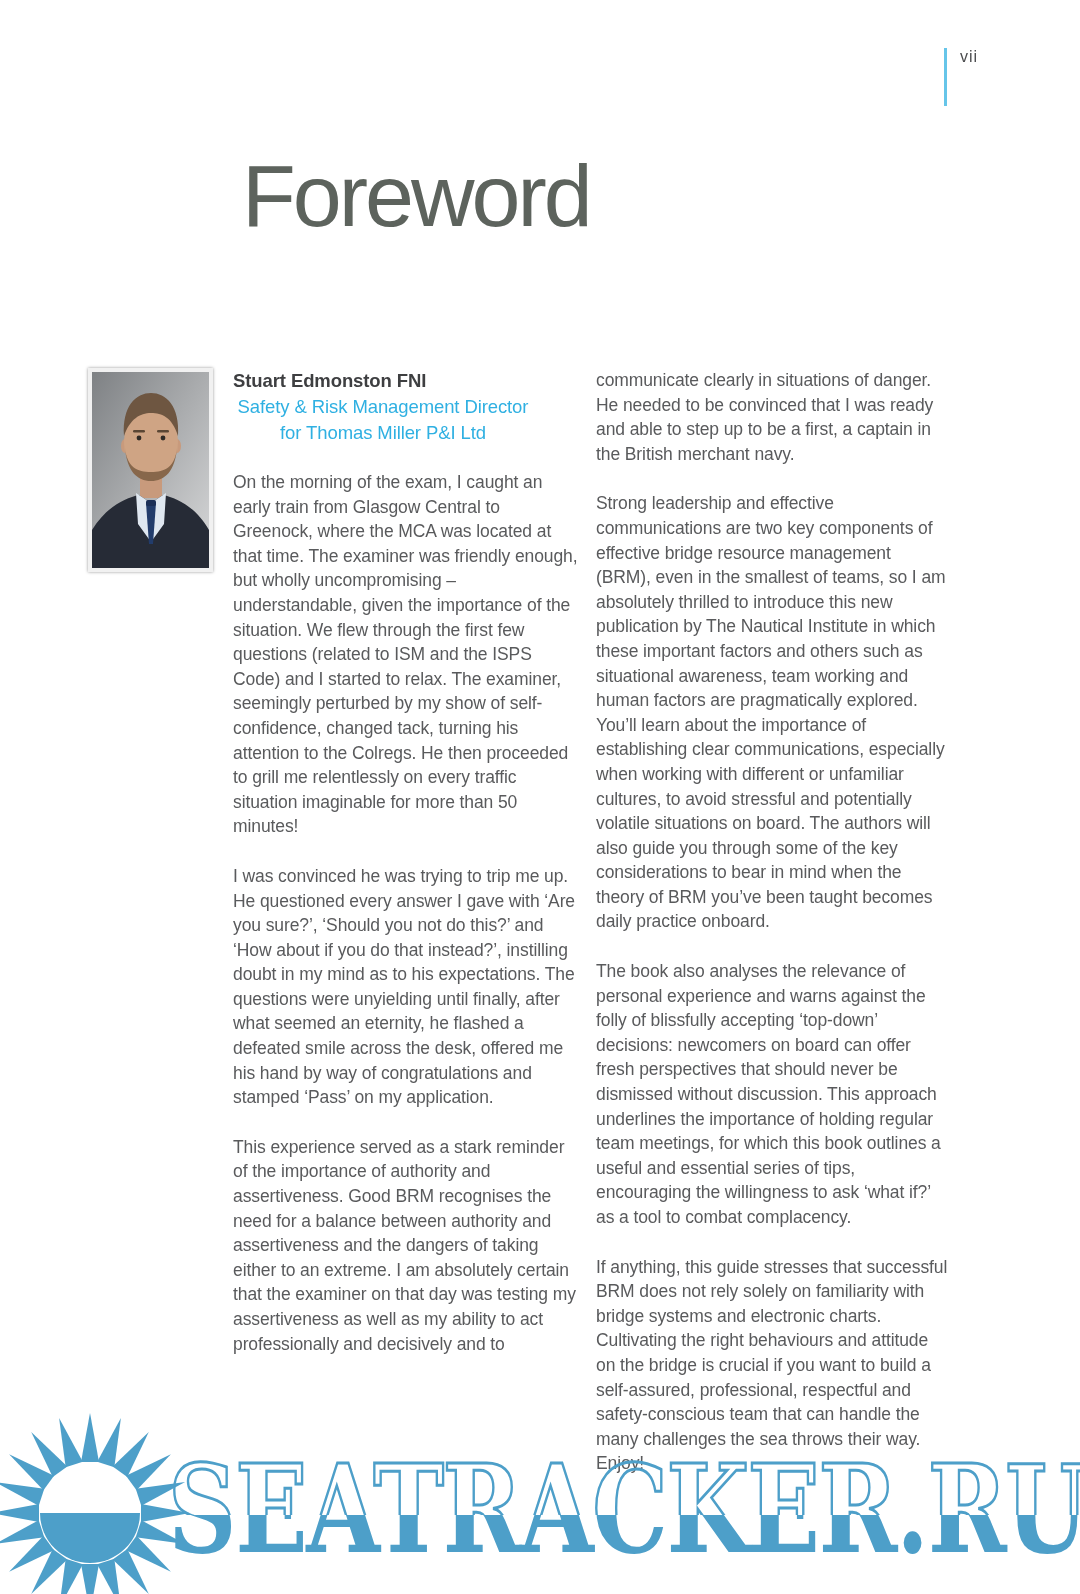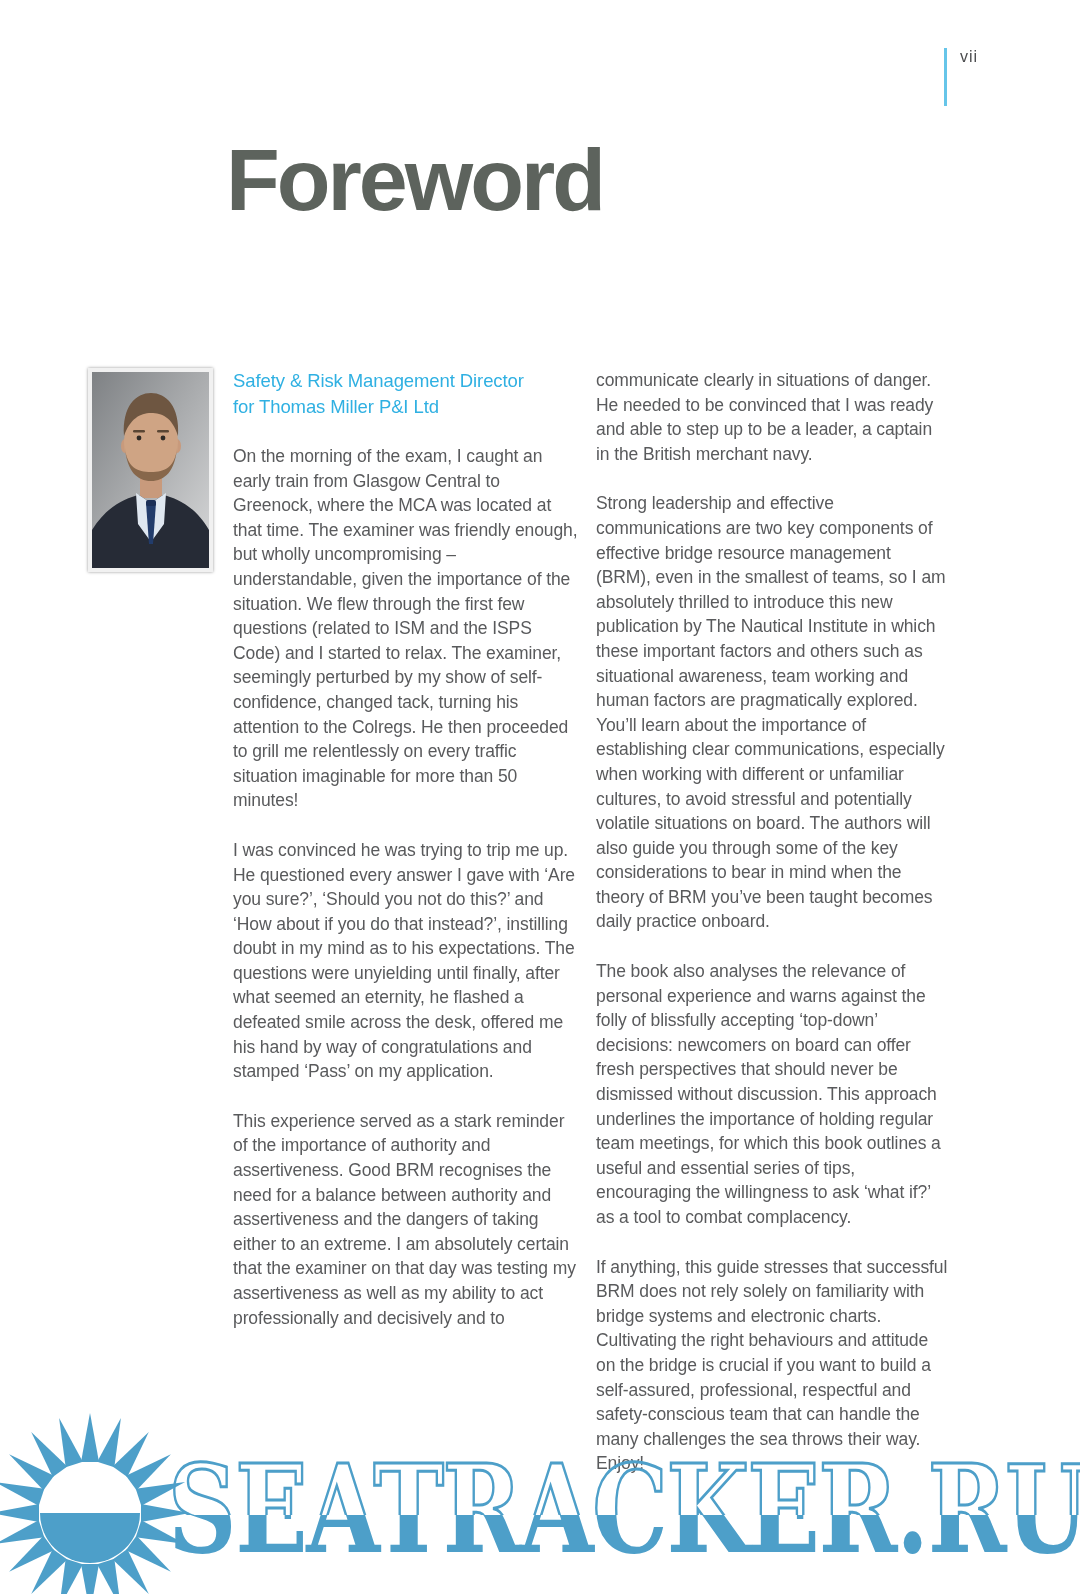--- a/index.html
+++ b/index.html
@@ -10,22 +10,22 @@
   }
   .page-rule{
     position:absolute;left:944px;top:48px;width:3px;height:58px;
     background:#66c5e9;
   }
   .page-num{
     position:absolute;left:960px;top:48px;font-size:16px;color:#4c4d4f;
     letter-spacing:1px;
   }
   .page-title{
-    position:absolute;left:226px;top:136px;margin:0;
-    font-size:88px;font-weight:700;color:#5d635d;letter-spacing:-3px;
+    position:absolute;left:226px;top:136px;margin:16px;
+    font-size:88px;font-weight:400;color:#5d635d;letter-spacing:-3px;
     line-height:1;
   }
   .photo{
     position:absolute;left:88px;top:368px;width:125px;height:204px;
     border:4px solid #f1f1f1;box-sizing:border-box;
     box-shadow:0 0 3px rgba(0,0,0,.4);
     background:#9a9c9e;
   }
   .photo svg{display:block;}
   .col{
@@ -34,20 +34,21 @@
   }
   .col-left{left:233px;width:348px;}
   .col-right{left:596px;width:352px;}
   .col p{margin:0 0 25px 0;}
   .author-name{
     font-weight:bold;color:#3e3f41;font-size:18.5px;line-height:26px;
   }
   .author-role{
     color:#2fb0e2;font-size:18.5px;line-height:26px;width:300px;
     margin-bottom:24px;
+    text-align:center;
   }
   
   .watermark{
     position:absolute;left:0;top:0;width:1059px;height:1594px;z-index:5;
     pointer-events:none;
   }
   .wm-sun{position:absolute;left:-15px;top:1408px;}
   .wm-text{
     position:absolute;left:168px;top:1448px;height:122px;
     font-family:"DejaVu Serif","Liberation Serif",serif;font-weight:bold;
@@ -95,28 +96,29 @@
       <rect x="41" y="58" width="12" height="2.6" rx="1.3" fill="#5b4634"></rect>
       <rect x="65" y="58" width="12" height="2.6" rx="1.3" fill="#5b4634"></rect>
       <path d="M0,196 L0,158 C14,135 33,126 47,123 L59,131 L71,123 C85,126 104,135 117,158 L117,196 Z" fill="#262b36"></path>
       <path d="M44,121 L59,131 L74,121 L72,152 L59,170 L46,152 Z" fill="#dfe7f0"></path>
       <path d="M54,131 L64,131 L61,172 L57,172 Z" fill="#223c6b"></path>
       <rect x="54" y="128" width="10" height="6" rx="2" fill="#1b2f57"></rect>
     </svg>
   </div>
 
   <div class="col col-left">
+    <div class="author-name">Stuart Edmonston FNI</div>
     <div class="author-role">Safety &amp; Risk Management Director for Thomas Miller P&amp;I Ltd</div>
     <p>On the morning of the exam, I caught an early train from Glasgow Central to Greenock, where the MCA was located at that time. The examiner was friendly enough, but wholly uncompromising – understandable, given the importance of the situation. We flew through the first few questions (related to ISM and the ISPS Code) and I started to relax. The examiner, seemingly perturbed by my show of self-confidence, changed tack, turning his attention to the Colregs. He then proceeded to grill me relentlessly on every traffic situation imaginable for more than 50 minutes!</p>
     <p>I was convinced he was trying to trip me up. He questioned every answer I gave with ‘Are you sure?’, ‘Should you not do this?’ and ‘How about if you do that instead?’, instilling doubt in my mind as to his expectations. The questions were unyielding until finally, after what seemed an eternity, he flashed a defeated smile across the desk, offered me his hand by way of congratulations and stamped ‘Pass’ on my application.</p>
     <p>This experience served as a stark reminder of the importance of authority and assertiveness. Good BRM recognises the need for a balance between authority and assertiveness and the dangers of taking either to an extreme. I am absolutely certain that the examiner on that day was testing my assertiveness as well as my ability to act professionally and decisively and to</p>
   </div>
 
   <div class="col col-right">
-    <p>communicate clearly in situations of danger. He needed to be convinced that I was ready and able to step up to be a leader, a captain in the British merchant navy.</p>
+    <p>communicate clearly in situations of danger. He needed to be convinced that I was ready and able to step up to be a first, a captain in the British merchant navy.</p>
     <p>Strong leadership and effective communications are two key components of effective bridge resource management (BRM), even in the smallest of teams, so I am absolutely thrilled to introduce this new publication by The Nautical Institute in which these important factors and others such as situational awareness, team working and human factors are pragmatically explored. You’ll learn about the importance of establishing clear communications, especially when working with different or unfamiliar cultures, to avoid stressful and potentially volatile situations on board. The authors will also guide you through some of the key considerations to bear in mind when the theory of BRM you’ve been taught becomes daily practice onboard.</p>
     <p>The book also analyses the relevance of personal experience and warns against the folly of blissfully accepting ‘top-down’ decisions: newcomers on board can offer fresh perspectives that should never be dismissed without discussion. This approach underlines the importance of holding regular team meetings, for which this book outlines a useful and essential series of tips, encouraging the willingness to ask ‘what if?’ as a tool to combat complacency.</p>
     <p>If anything, this guide stresses that successful BRM does not rely solely on familiarity with bridge systems and electronic charts. Cultivating the right behaviours and attitude on the bridge is crucial if you want to build a self-assured, professional, respectful and safety-conscious team that can handle the many challenges the sea throws their way. Enjoy!</p>
   </div>
 
   <div class="watermark">
     <svg class="wm-sun" width="210" height="210" viewBox="0 0 210 210">
       <g fill="#4d9fc9">
         <path d="M105,5 L96,54 L114,54 Z"></path>
         <path d="M105,5 L96,54 L114,54 Z" transform="rotate(18 105 105)"></path>

